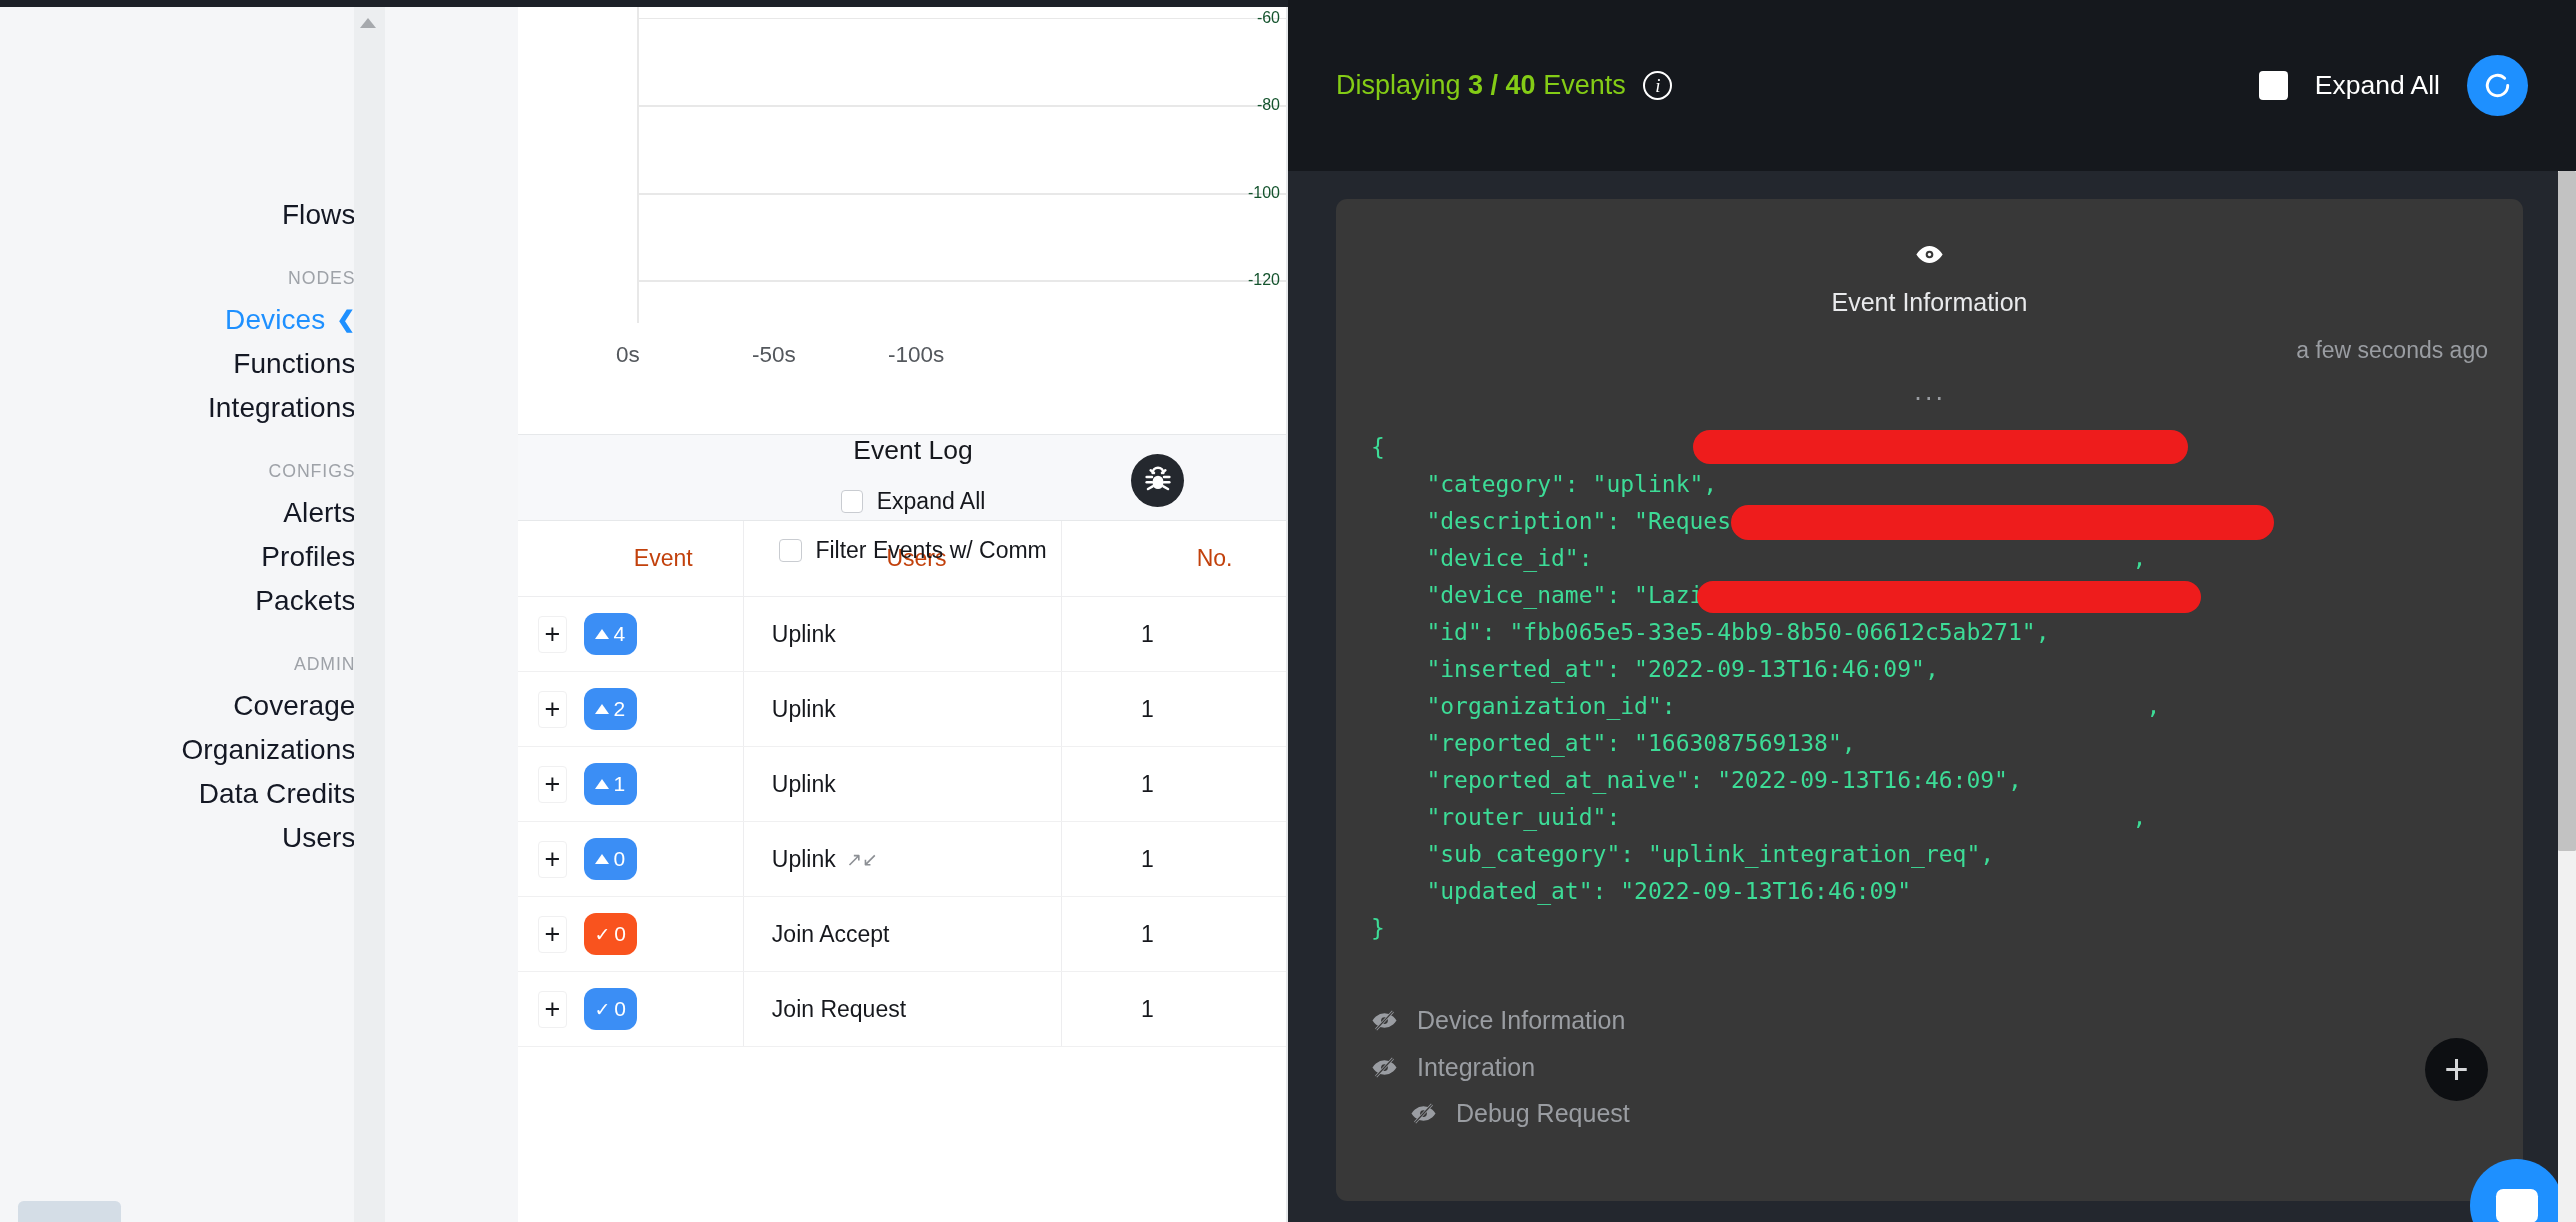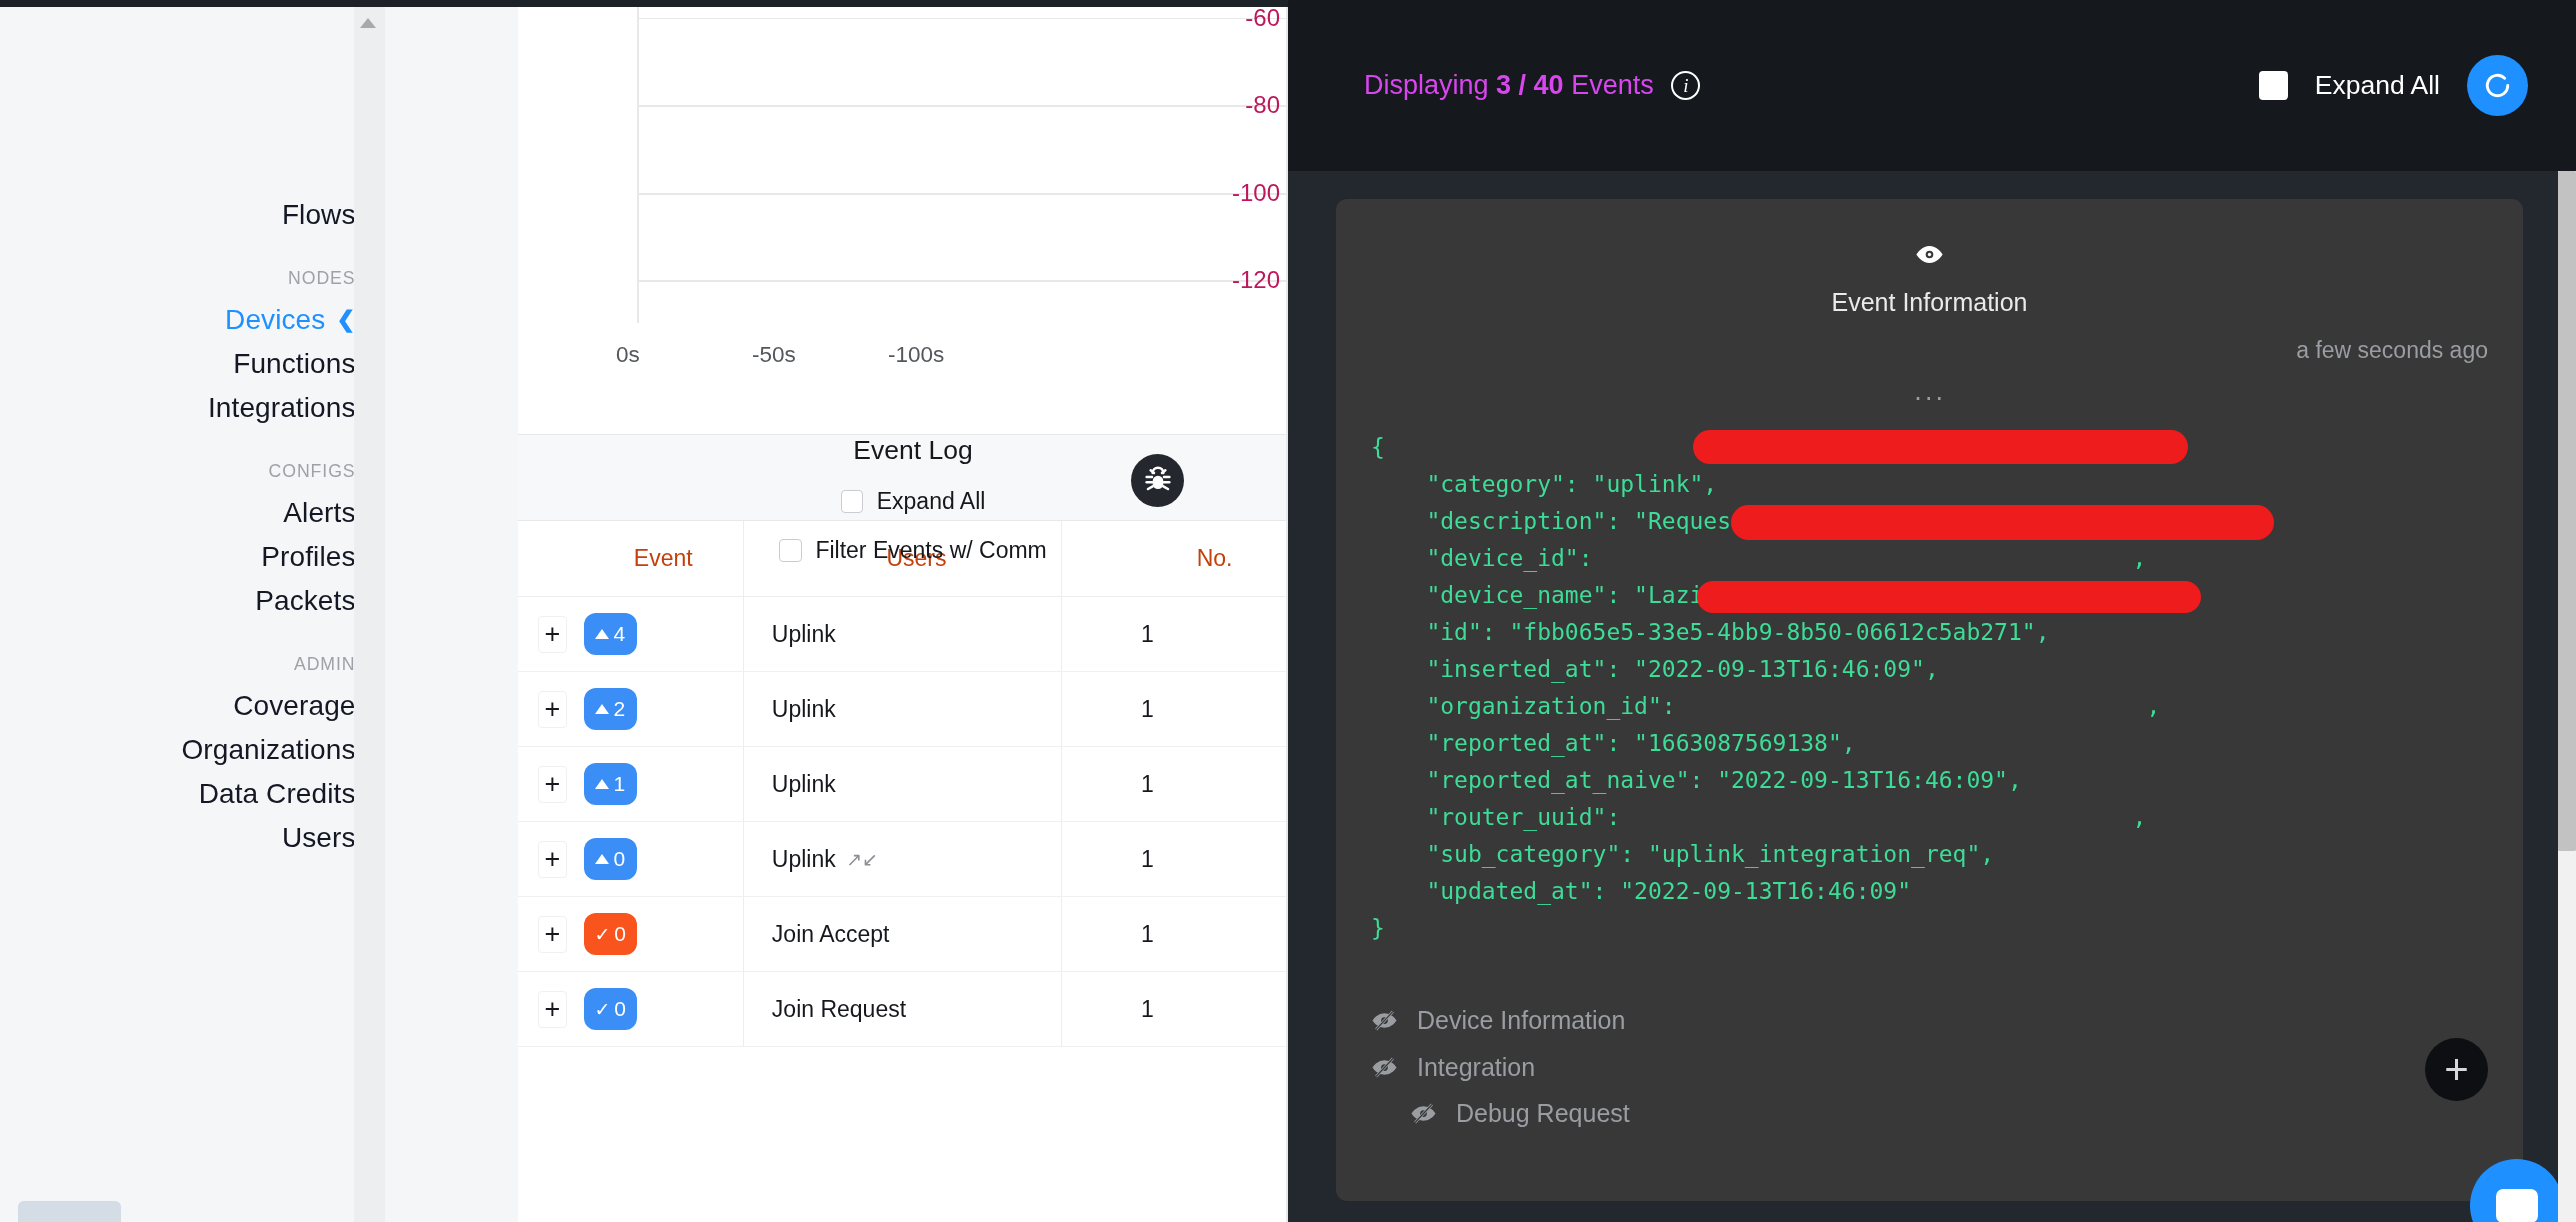--- a/index.html
+++ b/index.html
@@ -64,21 +64,21 @@
 
   
   .main {
     position: absolute; top: 7.2px; left: 518px; width: 770px; height: 1215px;
     background: #ffffff;
   }
 
   
   .chart-area { position: relative; width: 770px; height: 428px; background: #fff; }
   .y-tick {
-    position: absolute; right: 8px; font-size: 24px; color: #be185d;
+    position: absolute; right: 8px; font-size: 16px; color: #14532d;
     transform: translateY(-50%); white-space: nowrap;
   }
   .grid-line {
     position: absolute; left: 119px; right: 0; height: 1.6px; background: #e8e8e8;
   }
   .chart-axis-v {
     position: absolute; left: 119px; top: 0; bottom: 112px; width: 1.6px; background: #e8e8e8;
   }
   .x-tick {
     position: absolute; bottom: 67px; font-size: 22.5px; color: #54585d; white-space: nowrap;
@@ -152,21 +152,21 @@
   
   .dark-panel {
     position: absolute; top: 0; left: 1288px; width: 1288px; height: 1223px;
     background: #23272e;
   }
   .dp-header {
     position: relative; height: 171px; background: #15181d;
     display: flex; align-items: center; padding: 0 48px 0 48px;
   }
   .dp-head-left { display: flex; align-items: center; gap: 17.7px; }
-  .dp-displaying { font-size: 27px; color: #d946ef; white-space: nowrap; margin-left: 28px; }
+  .dp-displaying { font-size: 27px; color: #84cc16; white-space: nowrap; }
   .dp-displaying b { font-weight: bold; }
   .info-ico {
     width: 29px; height: 29px; border: 2.4px solid #ffffff; border-radius: 50%;
     display: flex; align-items: center; justify-content: center;
     font-size: 19px; color: #fff; font-family: "Liberation Serif", serif; font-style: italic;
   }
   .dp-head-right {
     margin-left: auto; display: flex; align-items: center; gap: 27px;
   }
   .dp-chk {

